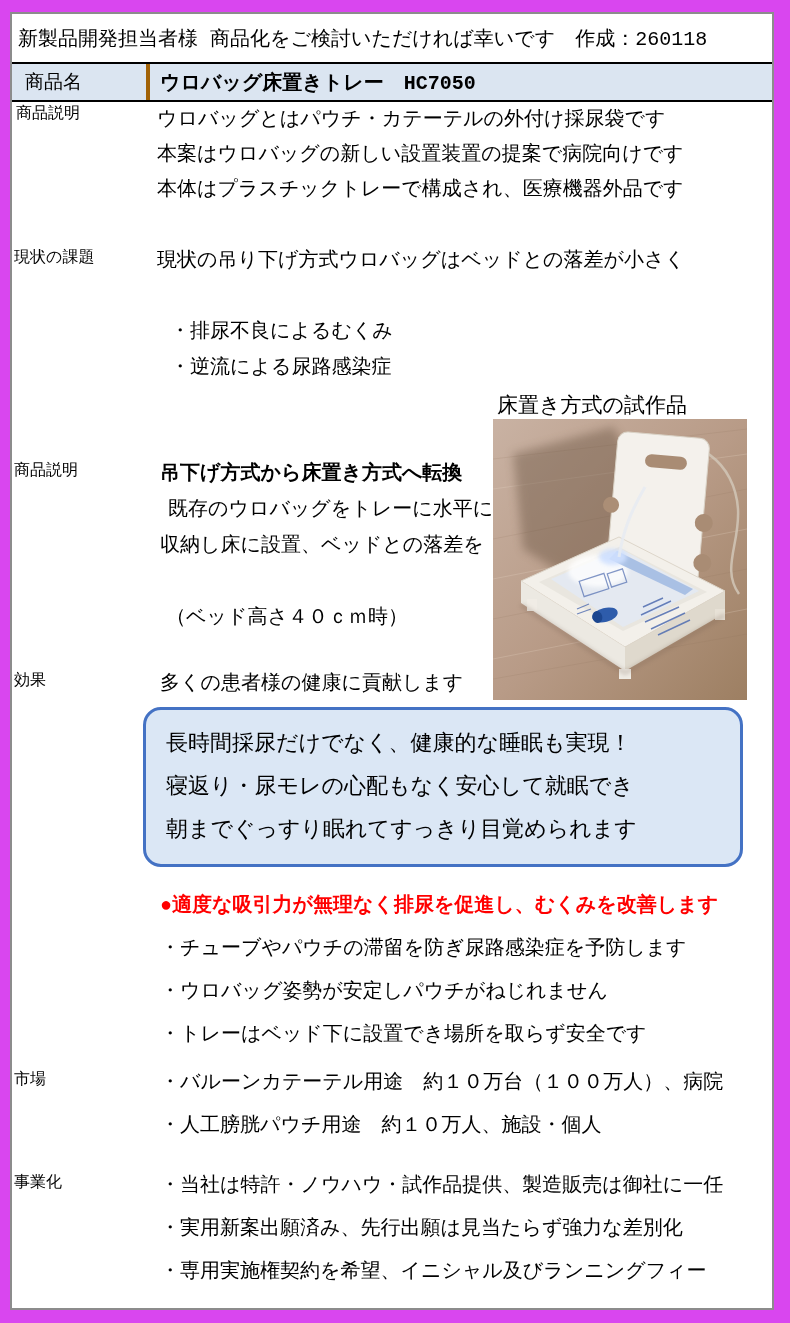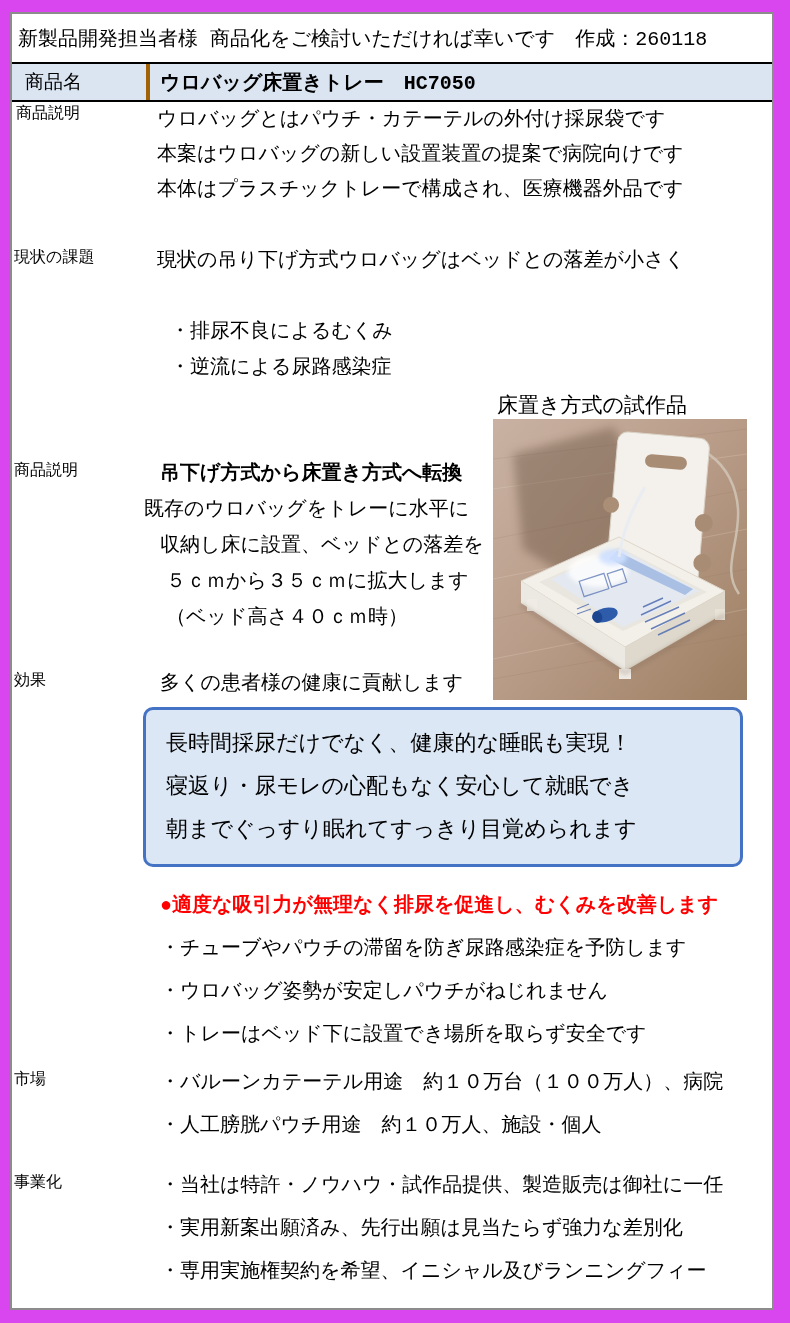--- a/index.html
+++ b/index.html
@@ -33,21 +33,21 @@
   .label{position:absolute;font-size:16px;line-height:1.12;white-space:pre;}
   .red{color:#ff0000;}
   .bold{font-weight:bold;}
   .caption{position:absolute;font-size:21px;white-space:pre;}
   .photo{
     position:absolute;left:481px;top:405px;width:254px;height:281px;
     display:block;
   }
   .callout{
     position:absolute;left:131px;top:693px;width:594px;height:154px;
-    background:#dbe7f5;border:3px solid #4472c4;border-radius:10px;
+    background:#dbe7f5;border:3px solid #4472c4;border-radius:18px;
   }
   .callout .cl{position:absolute;left:20px;font-size:22px;white-space:pre;line-height:1.1;}
 </style>
 </head>
 <body>
 
 <div class="page">
   <div class="sheet">
 
     <div class="row-header">
@@ -139,23 +139,22 @@
         <g transform="rotate(-15 112 196)">
           <ellipse cx="112" cy="196" rx="13" ry="7" fill="#2e5cab"></ellipse>
           <ellipse cx="104" cy="196" rx="5" ry="6" fill="#1c468f"></ellipse>
         </g>
         <path d="M126,138 C130,112 138,92 152,68" stroke="#e6ebf2" stroke-width="3" fill="none" opacity="0.85"></path>
       </g>
     </svg>
 
     <div class="label" style="left:2px;top:449px">商品説明</div>
     <div class="t bold" style="left:128px;top:449px">吊下げ方式から床置き方式へ転換</div>
-    <div class="t" style="left:112px;top:485px">既存のウロバッグをトレーに水平に</div>
+    <div class="t" style="left:136px;top:485px">既存のウロバッグをトレーに水平に</div>
     <div class="t" style="left:128px;top:521px">収納し床に設置、ベッドとの落差を</div>
-    <div class="t" style="left:134px;top:557px">５ｃｍから３５ｃｍに拡大します</div>
     <div class="t" style="left:134px;top:593px">（ベッド高さ４０ｃｍ時）</div>
 
     <div class="label" style="left:2px;top:659px">効果</div>
     <div class="t" style="left:128px;top:659px">多くの患者様の健康に貢献します</div>
 
     <div class="callout">
       <div class="cl" style="top:23px">長時間採尿だけでなく、健康的な睡眠も実現！</div>
       <div class="cl" style="top:66px">寝返り・尿モレの心配もなく安心して就眠でき</div>
       <div class="cl" style="top:109px">朝までぐっすり眠れてすっきり目覚められます</div>
     </div>

